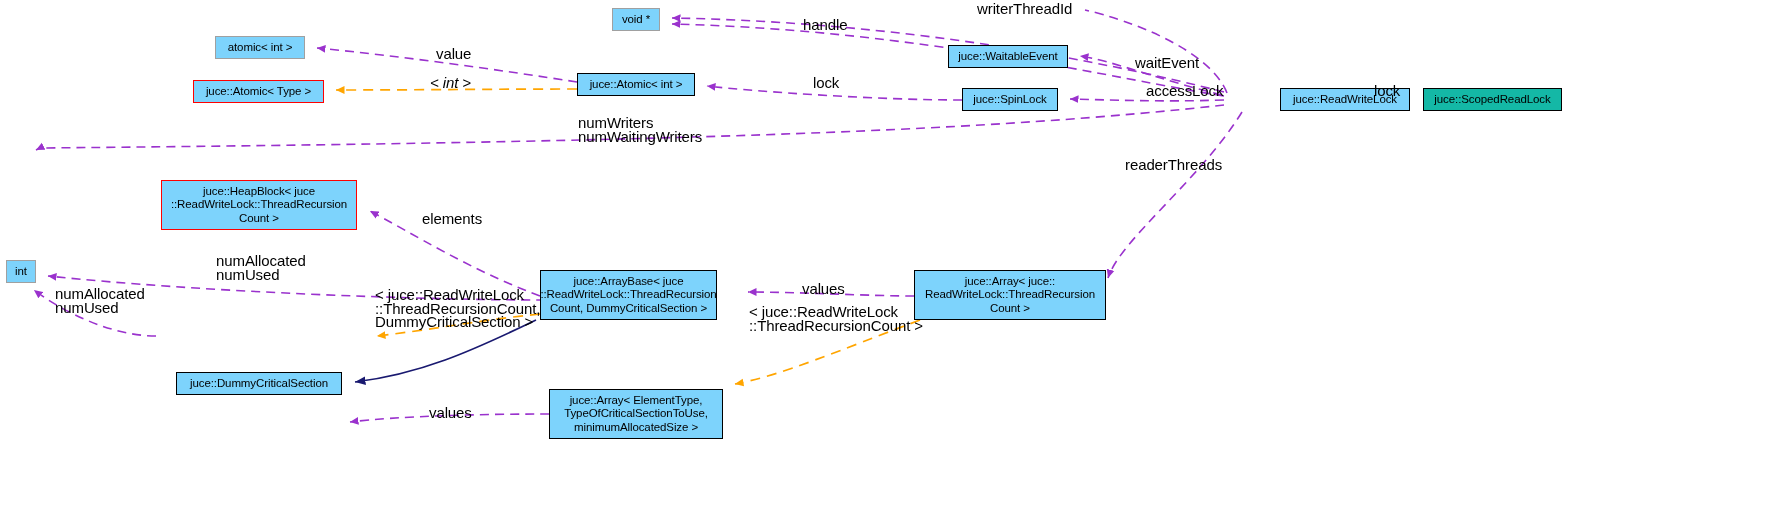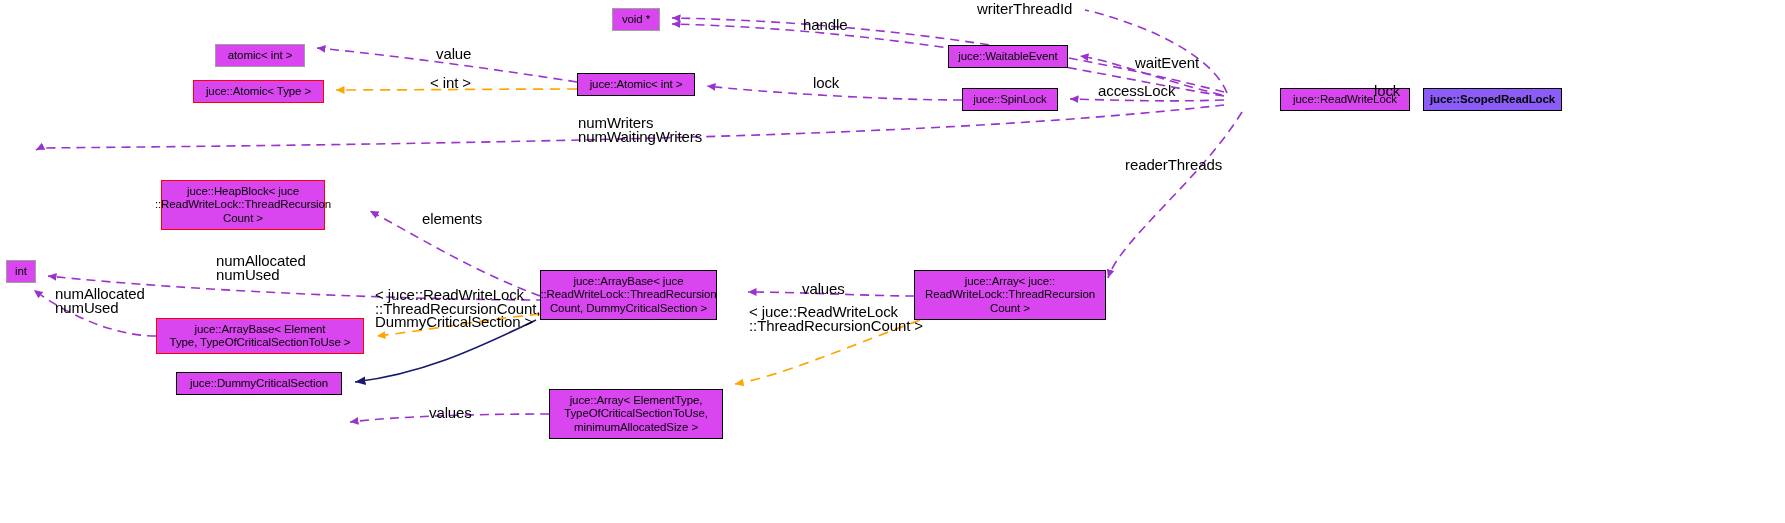--- a/index.html
+++ b/index.html
@@ -1,26 +1,26 @@
 <!DOCTYPE html>
 <html><head>
 <meta charset="utf-8">
 <style>
   html,body{margin:0;padding:0;background:#ffffff;}
   body{font-family:"Liberation Sans",sans-serif;}
   #diagram{position:relative;width:1785px;height:523px;background:#ffffff;overflow:hidden;}
   svg.edges{position:absolute;left:0;top:0;width:1785px;height:523px;overflow:visible;}
   .node{position:absolute;box-sizing:border-box;display:flex;align-items:center;justify-content:center;
-        text-align:center;background:#d946ef;border:1px solid #000000;color:#000000;
+        text-align:center;background:#7dd3fc;border:1px solid #000000;color:#000000;
         font-family:"Liberation Sans",sans-serif;font-size:11.5px;line-height:13.5px;
         white-space:pre;letter-spacing:-0.1px;}
   .node.thick{border-width:1.5px;}
   .node.grey-border{border-color:#a0a0a0;}
   .node.red-border{border-color:#ff0000;border-width:1.5px;}
-  .node.filled{background:#8b5cf6;font-weight:bold;}
+  .node.filled{background:#14b8a6;}
   .edge-label{position:absolute;color:#000000;font-family:"Liberation Sans",sans-serif;
        font-size:15px;line-height:13.5px;white-space:pre;text-align:left;
        background:transparent;letter-spacing:-0.1px;}
 </style>
 </head>
 <body>
 
 <div id="diagram">
 
   <svg class="edges" viewBox="0 0 1785 523" width="1785" height="523">
@@ -59,73 +59,71 @@
       <path d="M 920,320 C 840,350 780,376 735,384" marker-end="url(#arrow-orange)"></path>
     </g>
 
     <g fill="none" stroke="#191970" stroke-width="1.7">
       <path d="M 536,320 C 470,352 420,374 355,382" marker-end="url(#arrow-navy)"></path>
     </g>
   </svg>
 
   <div class="node grey-border" style="left:612px;top:8px;width:48px;height:23px;">void *</div>
 
-  <div class="node grey-border" style="left:215px;top:44px;width:90px;height:23px;">atomic&lt; int &gt;</div>
+  <div class="node grey-border" style="left:215px;top:36px;width:90px;height:23px;">atomic&lt; int &gt;</div>
 
   <div class="node thick" style="left:948px;top:45px;width:120px;height:23px;">juce::WaitableEvent</div>
 
   <div class="node red-border" style="left:193px;top:80px;width:131px;height:23px;">juce::Atomic&lt; Type &gt;</div>
 
   <div class="node thick" style="left:577px;top:73px;width:118px;height:23px;">juce::Atomic&lt; int &gt;</div>
 
   <div class="node thick" style="left:962px;top:88px;width:96px;height:23px;">juce::SpinLock</div>
 
   <div class="node thick" style="left:1280px;top:88px;width:130px;height:23px;">juce::ReadWriteLock</div>
 
   <div class="node filled thick" style="left:1423px;top:88px;width:139px;height:23px;">juce::ScopedReadLock</div>
 
-  <div class="node red-border" style="left:161px;top:180px;width:164px;height:50px;text-align:center;">juce::HeapBlock&lt; juce
+  <div class="node red-border" style="left:161px;top:180px;width:196px;height:50px;text-align:center;">juce::HeapBlock&lt; juce
 ::ReadWriteLock::ThreadRecursion
 Count &gt;</div>
 
   <div class="node grey-border" style="left:6px;top:260px;width:30px;height:23px;">int</div>
 
   <div class="node thick" style="left:540px;top:270px;width:177px;height:50px;">juce::ArrayBase&lt; juce
 ::ReadWriteLock::ThreadRecursion
 Count, DummyCriticalSection &gt;</div>
 
   <div class="node thick" style="left:914px;top:270px;width:192px;height:50px;">juce::Array&lt; juce::
 ReadWriteLock::ThreadRecursion
 Count &gt;</div>
 
-  <div class="node red-border" style="left:156px;top:318px;width:208px;height:36px;">juce::ArrayBase&lt; Element
-Type, TypeOfCriticalSectionToUse &gt;</div>
 
   <div class="node thick" style="left:176px;top:372px;width:166px;height:23px;">juce::DummyCriticalSection</div>
 
   <div class="node thick" style="left:549px;top:389px;width:174px;height:50px;">juce::Array&lt; ElementType,
 TypeOfCriticalSectionToUse,
 minimumAllocatedSize &gt;</div>
 
 
   <div class="edge-label" style="left:977px;top:2px;width:96px;">writerThreadId</div>
 
   <div class="edge-label" style="left:803px;top:18px;width:48px;">handle</div>
 
   <div class="edge-label" style="left:1135px;top:56px;width:66px;">waitEvent</div>
 
   <div class="edge-label" style="left:436px;top:47px;width:38px;">value</div>
 
-  <div class="edge-label" style="left:1098px;top:84px;width:75px;">accessLock</div>
+  <div class="edge-label" style="left:1146px;top:84px;width:75px;">accessLock</div>
 
   <div class="edge-label" style="left:813px;top:76px;width:28px;">lock</div>
 
   <div class="edge-label" style="left:1374px;top:84px;width:28px;">lock</div>
 
-  <div class="edge-label" style="left:430px;top:76px;width:45px;">&lt; int &gt;</div>
+  <div class="edge-label" style="left:430px;top:76px;width:45px;font-style:italic;">&lt; int &gt;</div>
 
   <div class="edge-label" style="left:578px;top:116px;width:118px;">numWriters
 numWaitingWriters</div>
 
   <div class="edge-label" style="left:1125px;top:158px;width:95px;">readerThreads</div>
 
   <div class="edge-label" style="left:422px;top:212px;width:60px;">elements</div>
 
   <div class="edge-label" style="left:216px;top:254px;width:92px;">numAllocated
 numUsed</div>

